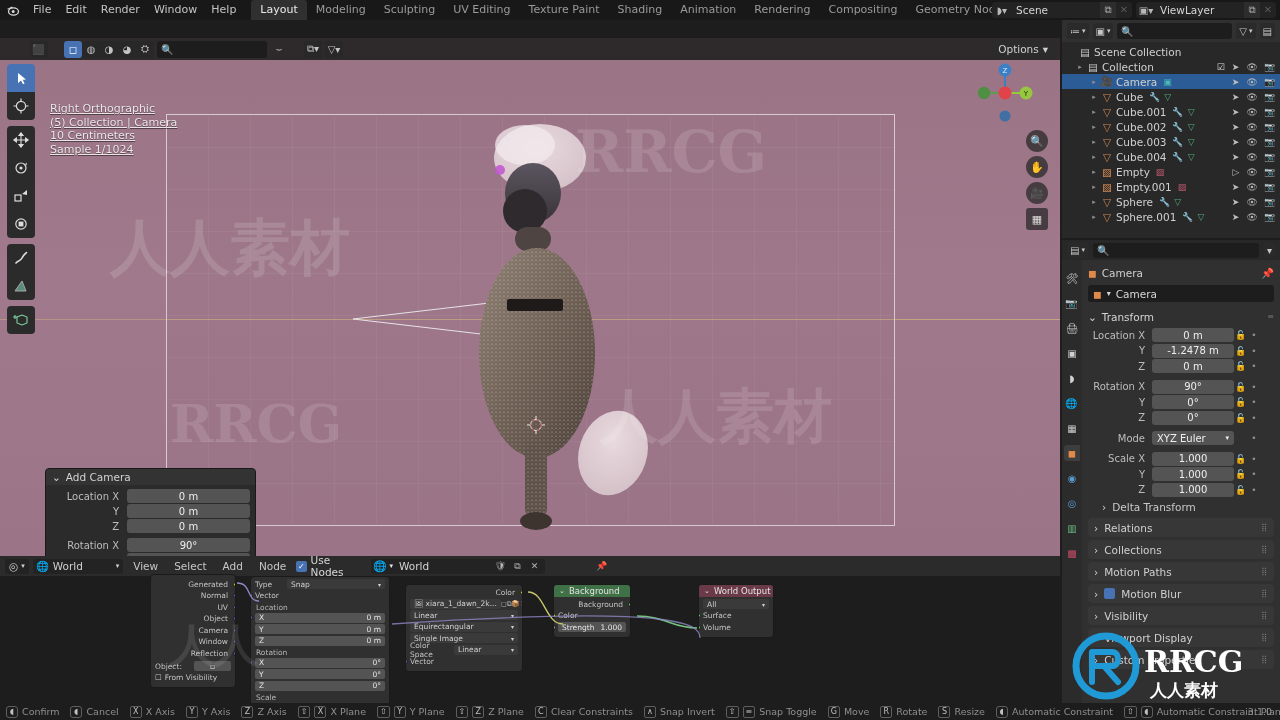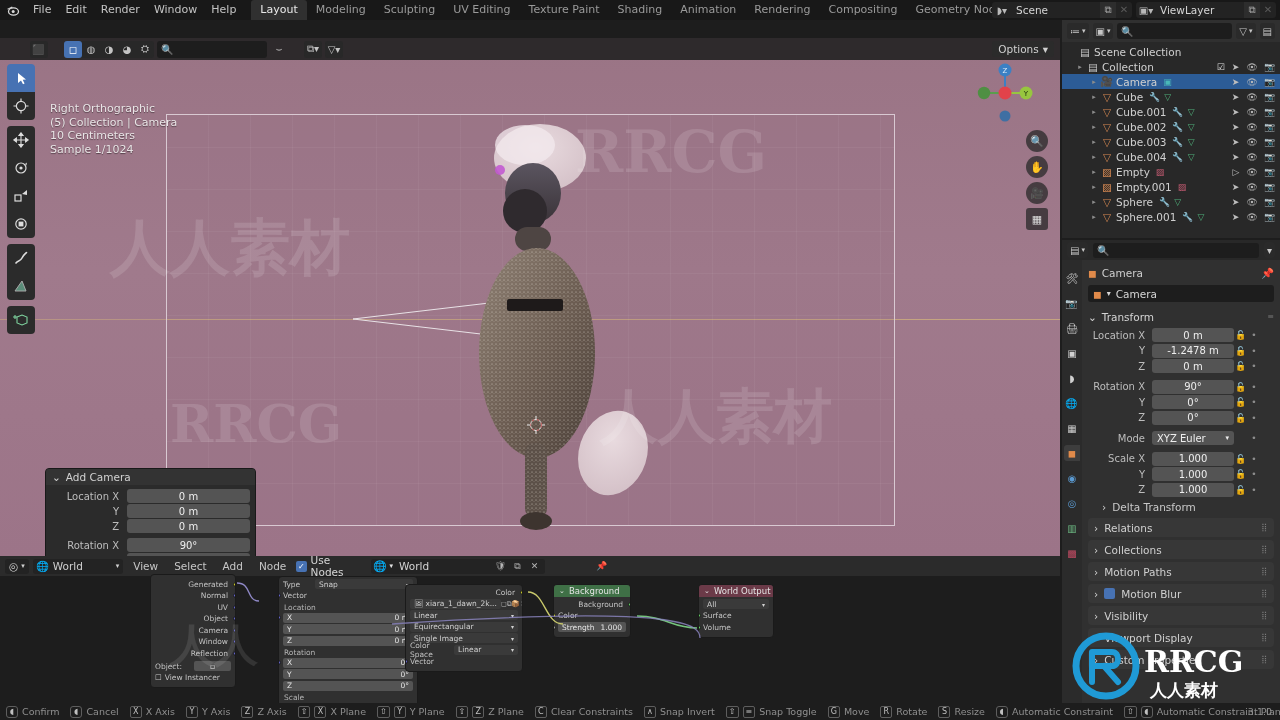--- a/index.html
+++ b/index.html
@@ -81,20 +81,21 @@
     width:28px; height:28px; background:#2b2b2b; display:flex; align-items:center; justify-content:center;
     color:#d8d8d8;
   }
   .tbtn.active { background:#4772b3; }
   .tbtn svg { display:block; }
 
   
   .vp-info {
     position:absolute; left:50px; top:64px; color:#e9e4e6; font-size:11px; line-height:13.6px;
     text-shadow:0 1px 1px rgba(0,0,0,.45);
+    text-decoration:underline;
   }
 
   
   .cam-frame {
     position:absolute; left:166px; top:76px; width:729px; height:412px;
     border:1px solid #d9c9d2; background: rgba(150,110,130,0.16);
   }
   .horizon {
     position:absolute; left:166px; top:281px; width:894px; height:1px; background:rgba(228,200,120,.55);
   }
@@ -908,26 +909,26 @@
         <div class="nrow right">
             <span>Reflection</span>
             <i class="nsocket sock-r" style="background:#6363c7"></i>
           </div>
         <div class="nrow" style="margin-top:3px">
           <span style="margin-right:12px">Object:</span>
           <span class="nfield ctr">▫</span>
         </div>
         <div class="nrow">
             <span style="margin-right:3px">☐</span>
-            <span>View Instancer</span>
-          </div>
-      </div>
-    </div>
-
-    <div class="node" style="left:250px; top:20px; width:140px;margin-left:28px;">
+            <span>From Visibility</span>
+          </div>
+      </div>
+    </div>
+
+    <div class="node" style="left:250px; top:20px; width:140px;">
       <div class="node-body">
         <div class="nrow">
           <span style="width:32px">Type</span>
           <span class="nsel">
               <span>Snap</span>
               <span style="font-size:6px">▾</span>
             </span>
         </div>
         <div class="nrow">
             <i class="nsocket sock-l" style="background:#6363c7"></i>

